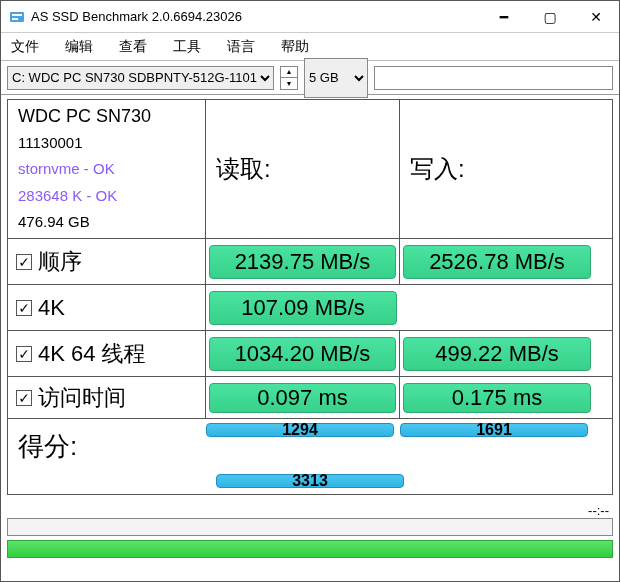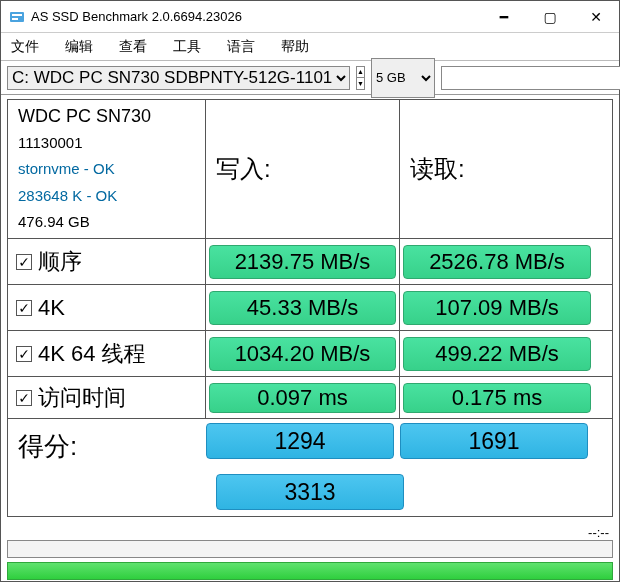--- a/index.html
+++ b/index.html
@@ -9,52 +9,52 @@
   .titlebar { height: 32px; display: flex; align-items: center; padding: 0 0 0 8px; border-bottom: 1px solid #ccc; }
   .titlebar .icon { width: 16px; height: 16px; margin-right: 6px; }
   .titlebar .title { flex: 1; font-size: 13px; }
   .titlebar .win-btns { display: flex; height: 100%; }
   .titlebar .win-btn { width: 46px; display: flex; align-items: center; justify-content: center; font-size: 14px; }
   
   .menubar { height: 28px; display: flex; align-items: center; padding: 0 6px; gap: 18px; font-size: 14px; border-bottom: 1px solid #bbb; }
   .menubar .menu-item { padding: 2px 4px; }
   
   .toolbar { height: 34px; display: flex; align-items: center; padding: 4px 6px; gap: 6px; border-bottom: 1px solid #999; }
-  .toolbar select.drive { flex: 0 0 258px; height: 24px; font-size: 17px; border: 1px solid #888; }
+  .toolbar select.drive { flex: 0 0 258px; height: 24px; font-size: 13px; border: 1px solid #888; }
   .toolbar .spin { width: 18px; height:24px; border:1px solid #888; display:flex; flex-direction:column; }
   .toolbar .spin div { flex:1; font-size:7px; display:flex; align-items:center; justify-content:center; border-bottom:1px solid #888;}
   .toolbar .spin div:last-child{border-bottom:none;}
   .toolbar select.size { flex: 0 0 64px; height: 40px; font-size: 13px; border: 1px solid #888; }
   .toolbar input.extra { flex: 1; height: 24px; border: 1px solid #888; padding: 0 4px; }
   
   .grid { border: 1px solid #555; margin: 4px 6px 6px 6px; }
   .row { display: flex; border-top: 1px solid #555; }
   .row:first-child { border-top: none; }
   .cell { border-right: 1px solid #555; padding: 4px 8px; display: flex; align-items: center; }
   .cell:last-child { border-right: none; }
   .col-label { width: 198px; font-size: 22px; font-weight: 500; gap:6px;}
   .col-val { width: 194px; justify-content: center; font-size: 22px; font-weight: 500; }
   .hdr-row .col-val { justify-content: flex-start; font-size: 24px; padding-left:10px;}
   .hdr-row .col-label { flex-direction: column; align-items: flex-start; padding:6px 10px; }
   .drive-name { font-size: 18px; font-weight:500; }
   .drive-line { font-size: 15px; line-height:1.35; }
-  .ok { color: #0369a1; }
+  .ok { color: #8b5cf6; }
   
   .green { background: linear-gradient(#49e2a0, #37d18a); border: 1px solid #2fa96f; border-radius: 4px; height: 34px; margin:4px 3px; width:188px; display:flex; align-items:center; justify-content:center; font-size:22px; font-weight:500;}
   .row-test .col-label { font-size: 22px; }
   .row-test { height: 46px; }
   .row-test .col-val { padding:0; }
   .row-atime .green { height: 30px; }
   .row-atime { height: 42px; }
   
   .score-row { display:flex; flex-direction:column; border-top:1px solid #555; padding:4px 0 6px 0;}
   .score-top { display:flex; }
   .score-label { width:198px; font-size:26px; font-weight:500; padding:6px 10px;}
   .score-vals { display:flex; gap:6px; padding-right:6px;}
-  .blue { background: linear-gradient(#4dc6f0, #2fb4e3); border:1px solid #1f8ec0; border-radius:4px; height:36px; width:188px; display:flex; align-items:center; justify-content:center; font-size:23px; font-weight:400;}
+  .blue { background: linear-gradient(#4dc6f0, #2fb4e3); border:1px solid #1f8ec0; border-radius:4px; height:14px; width:188px; display:flex; align-items:center; justify-content:center; font-size:16px; font-weight:700;}
   .score-bottom { display:flex; justify-content:center; margin-top:4px;}
   .score-bottom .blue { width: 188px; }
   
   .progress-area { padding: 2px 6px 4px 6px; }
   .pbar { height: 18px; border:1px solid #888; background:#f4f4f4; position:relative; }
   .pbar.filled { background: linear-gradient(#5fe26e,#2fcf3e); border-color:#2fa83b;}
   .time-row { display:flex; justify-content:flex-end; font-size:13px; padding:0 4px;}
   
   .btn-row { display:flex; justify-content:center; gap:60px; padding:6px 0 10px 0;}
   
@@ -107,45 +107,42 @@
   <div class="grid">
 
     <div class="row hdr-row">
       <div class="cell col-label">
         <span class="drive-name">WDC PC SN730</span>
         <span class="drive-line">11130001</span>
         <span class="drive-line ok">stornvme - OK</span>
         <span class="drive-line ok">283648 K - OK</span>
         <span class="drive-line">476.94 GB</span>
       </div>
+      <div class="cell col-val">读取:</div>
       <div class="cell col-val">写入:</div>
-      <div class="cell col-val">读取:</div>
     </div>
 
     <div class="row row-test">
       <div class="cell col-label">
         <span class="chk">✓</span>
         <span>顺序</span>
       </div>
       <div class="cell col-val">
           <div class="green">2139.75 MB/s</div>
         </div>
       <div class="cell col-val">
           <div class="green">2526.78 MB/s</div>
         </div>
     </div>
 
     <div class="row row-test">
       <div class="cell col-label">
         <span class="chk">✓</span>
         <span>4K</span>
       </div>
-      <div class="cell col-val">
-          <div class="green">45.33 MB/s</div>
-        </div>
       <div class="cell col-val">
           <div class="green">107.09 MB/s</div>
         </div>
     </div>
 
     <div class="row row-test">
       <div class="cell col-label">
         <span class="chk">✓</span>
         <span>4K 64 线程</span>
       </div>

